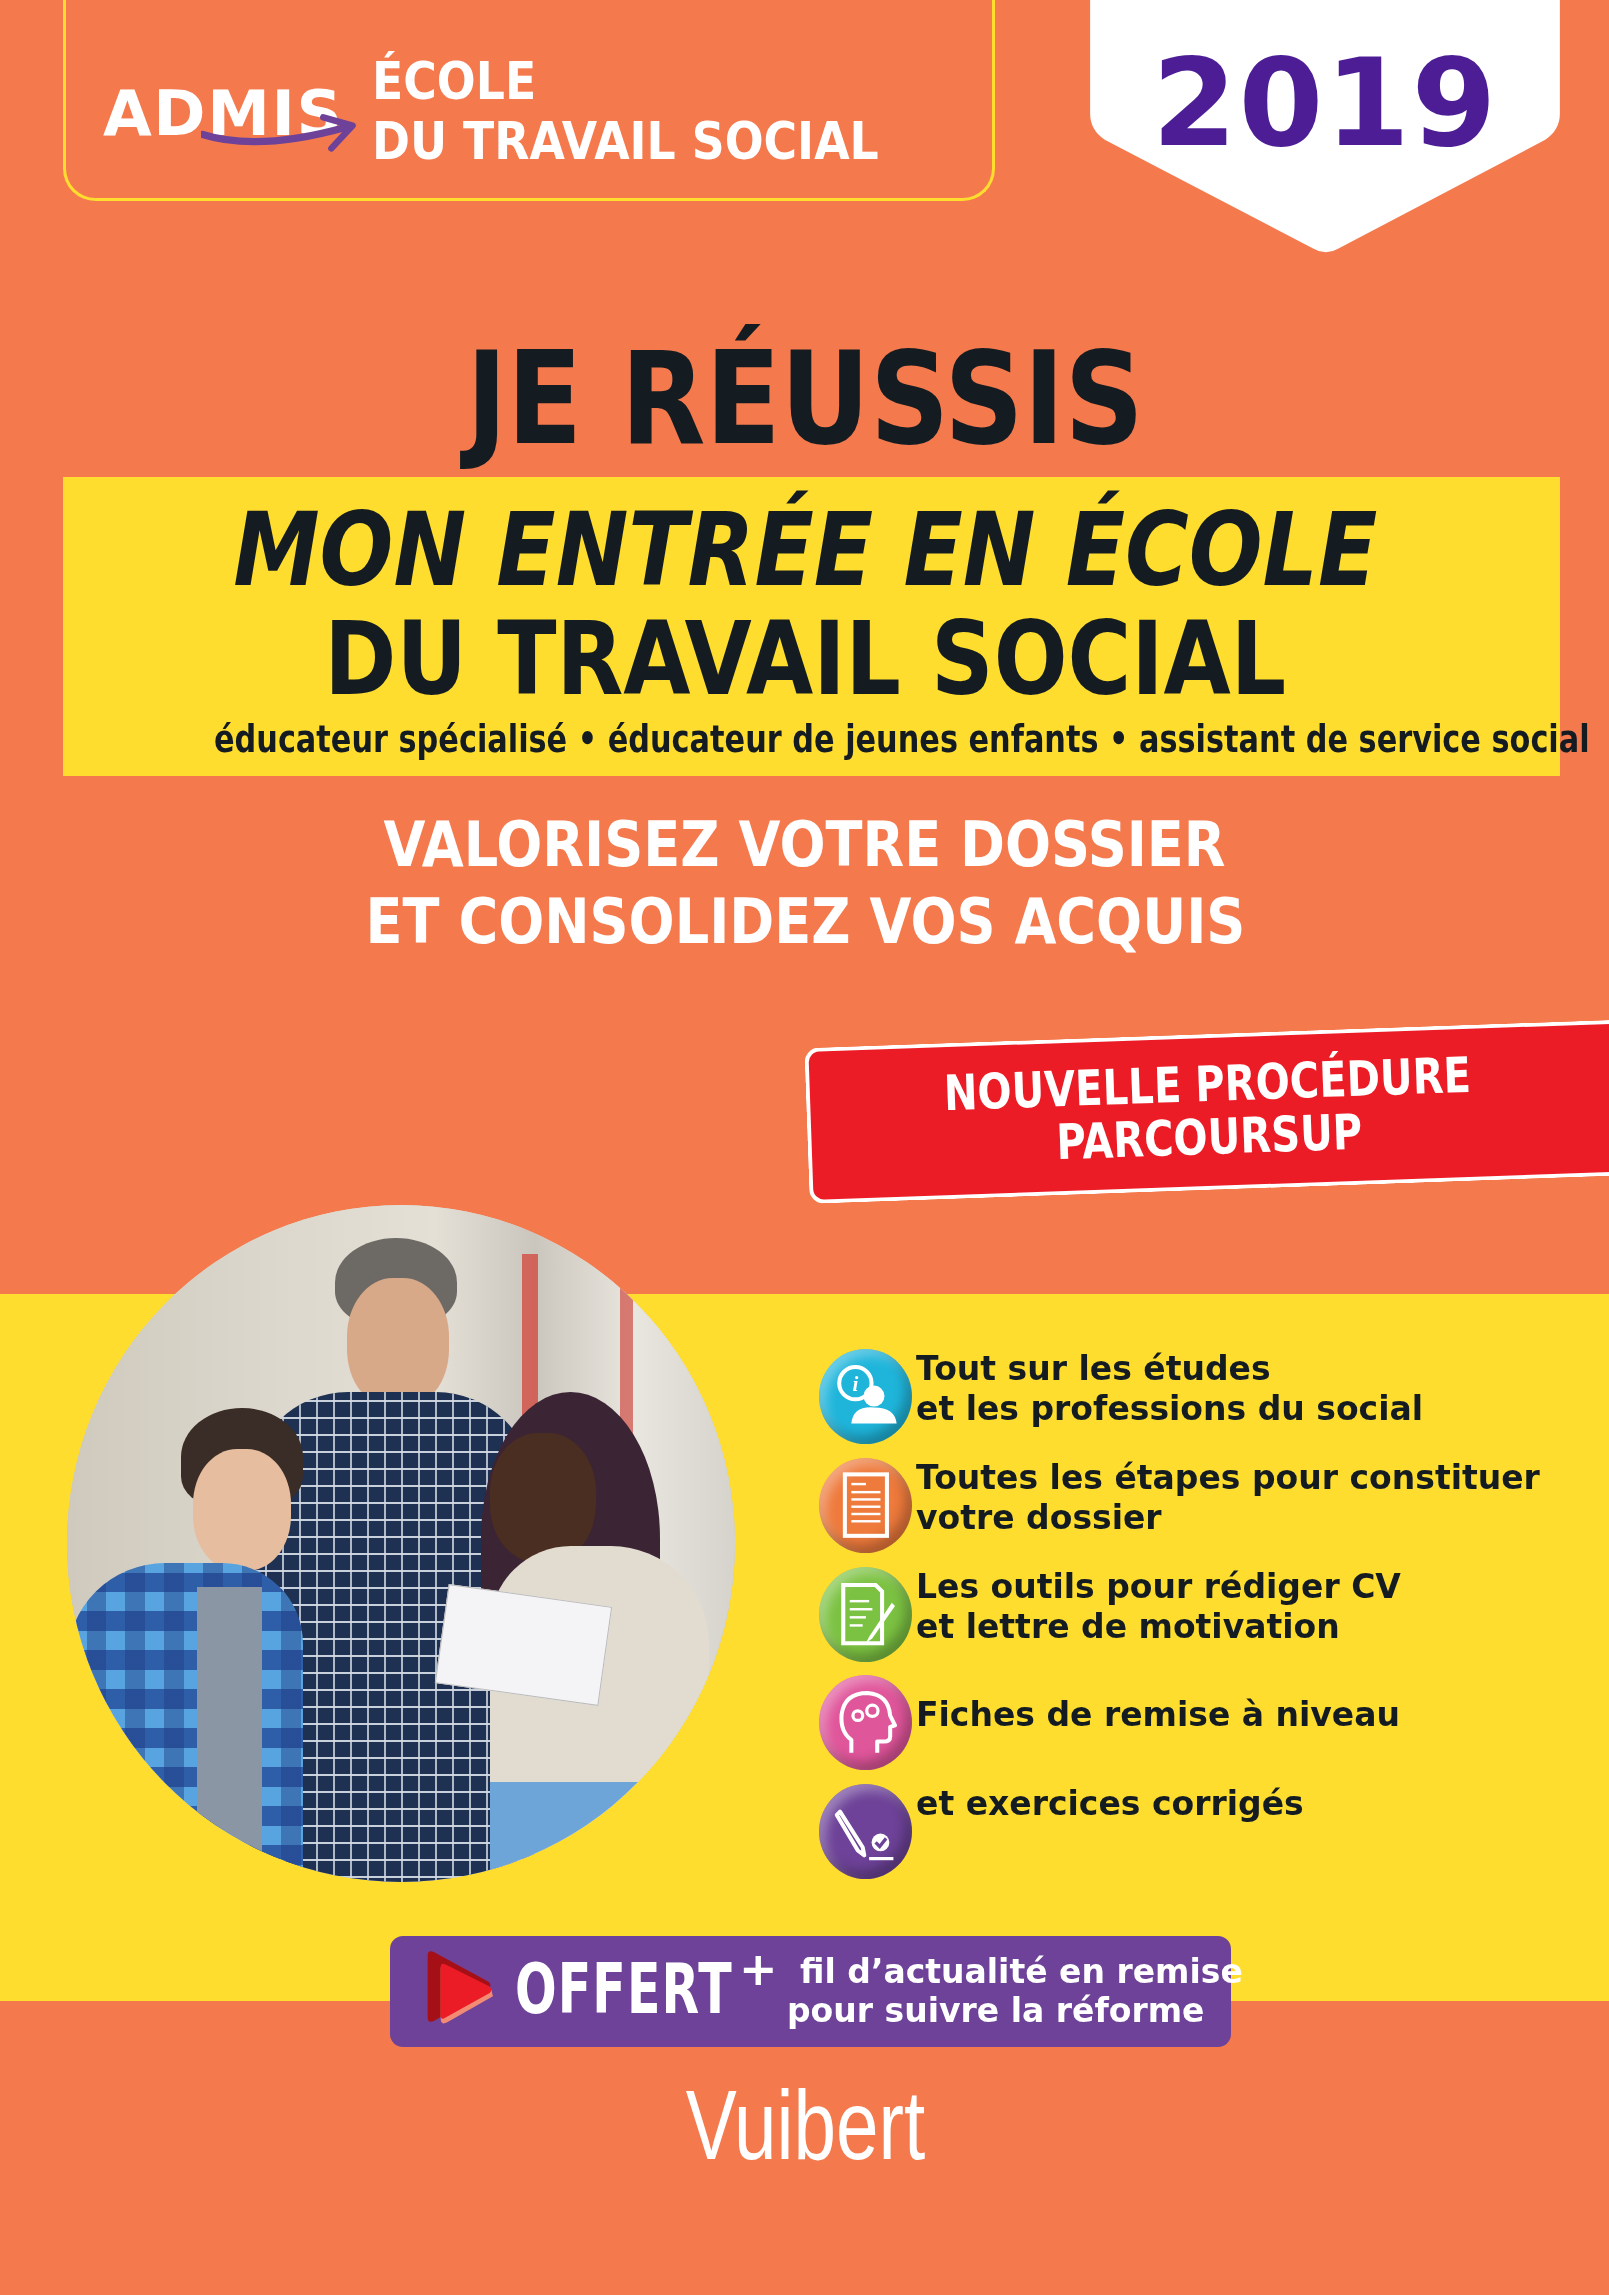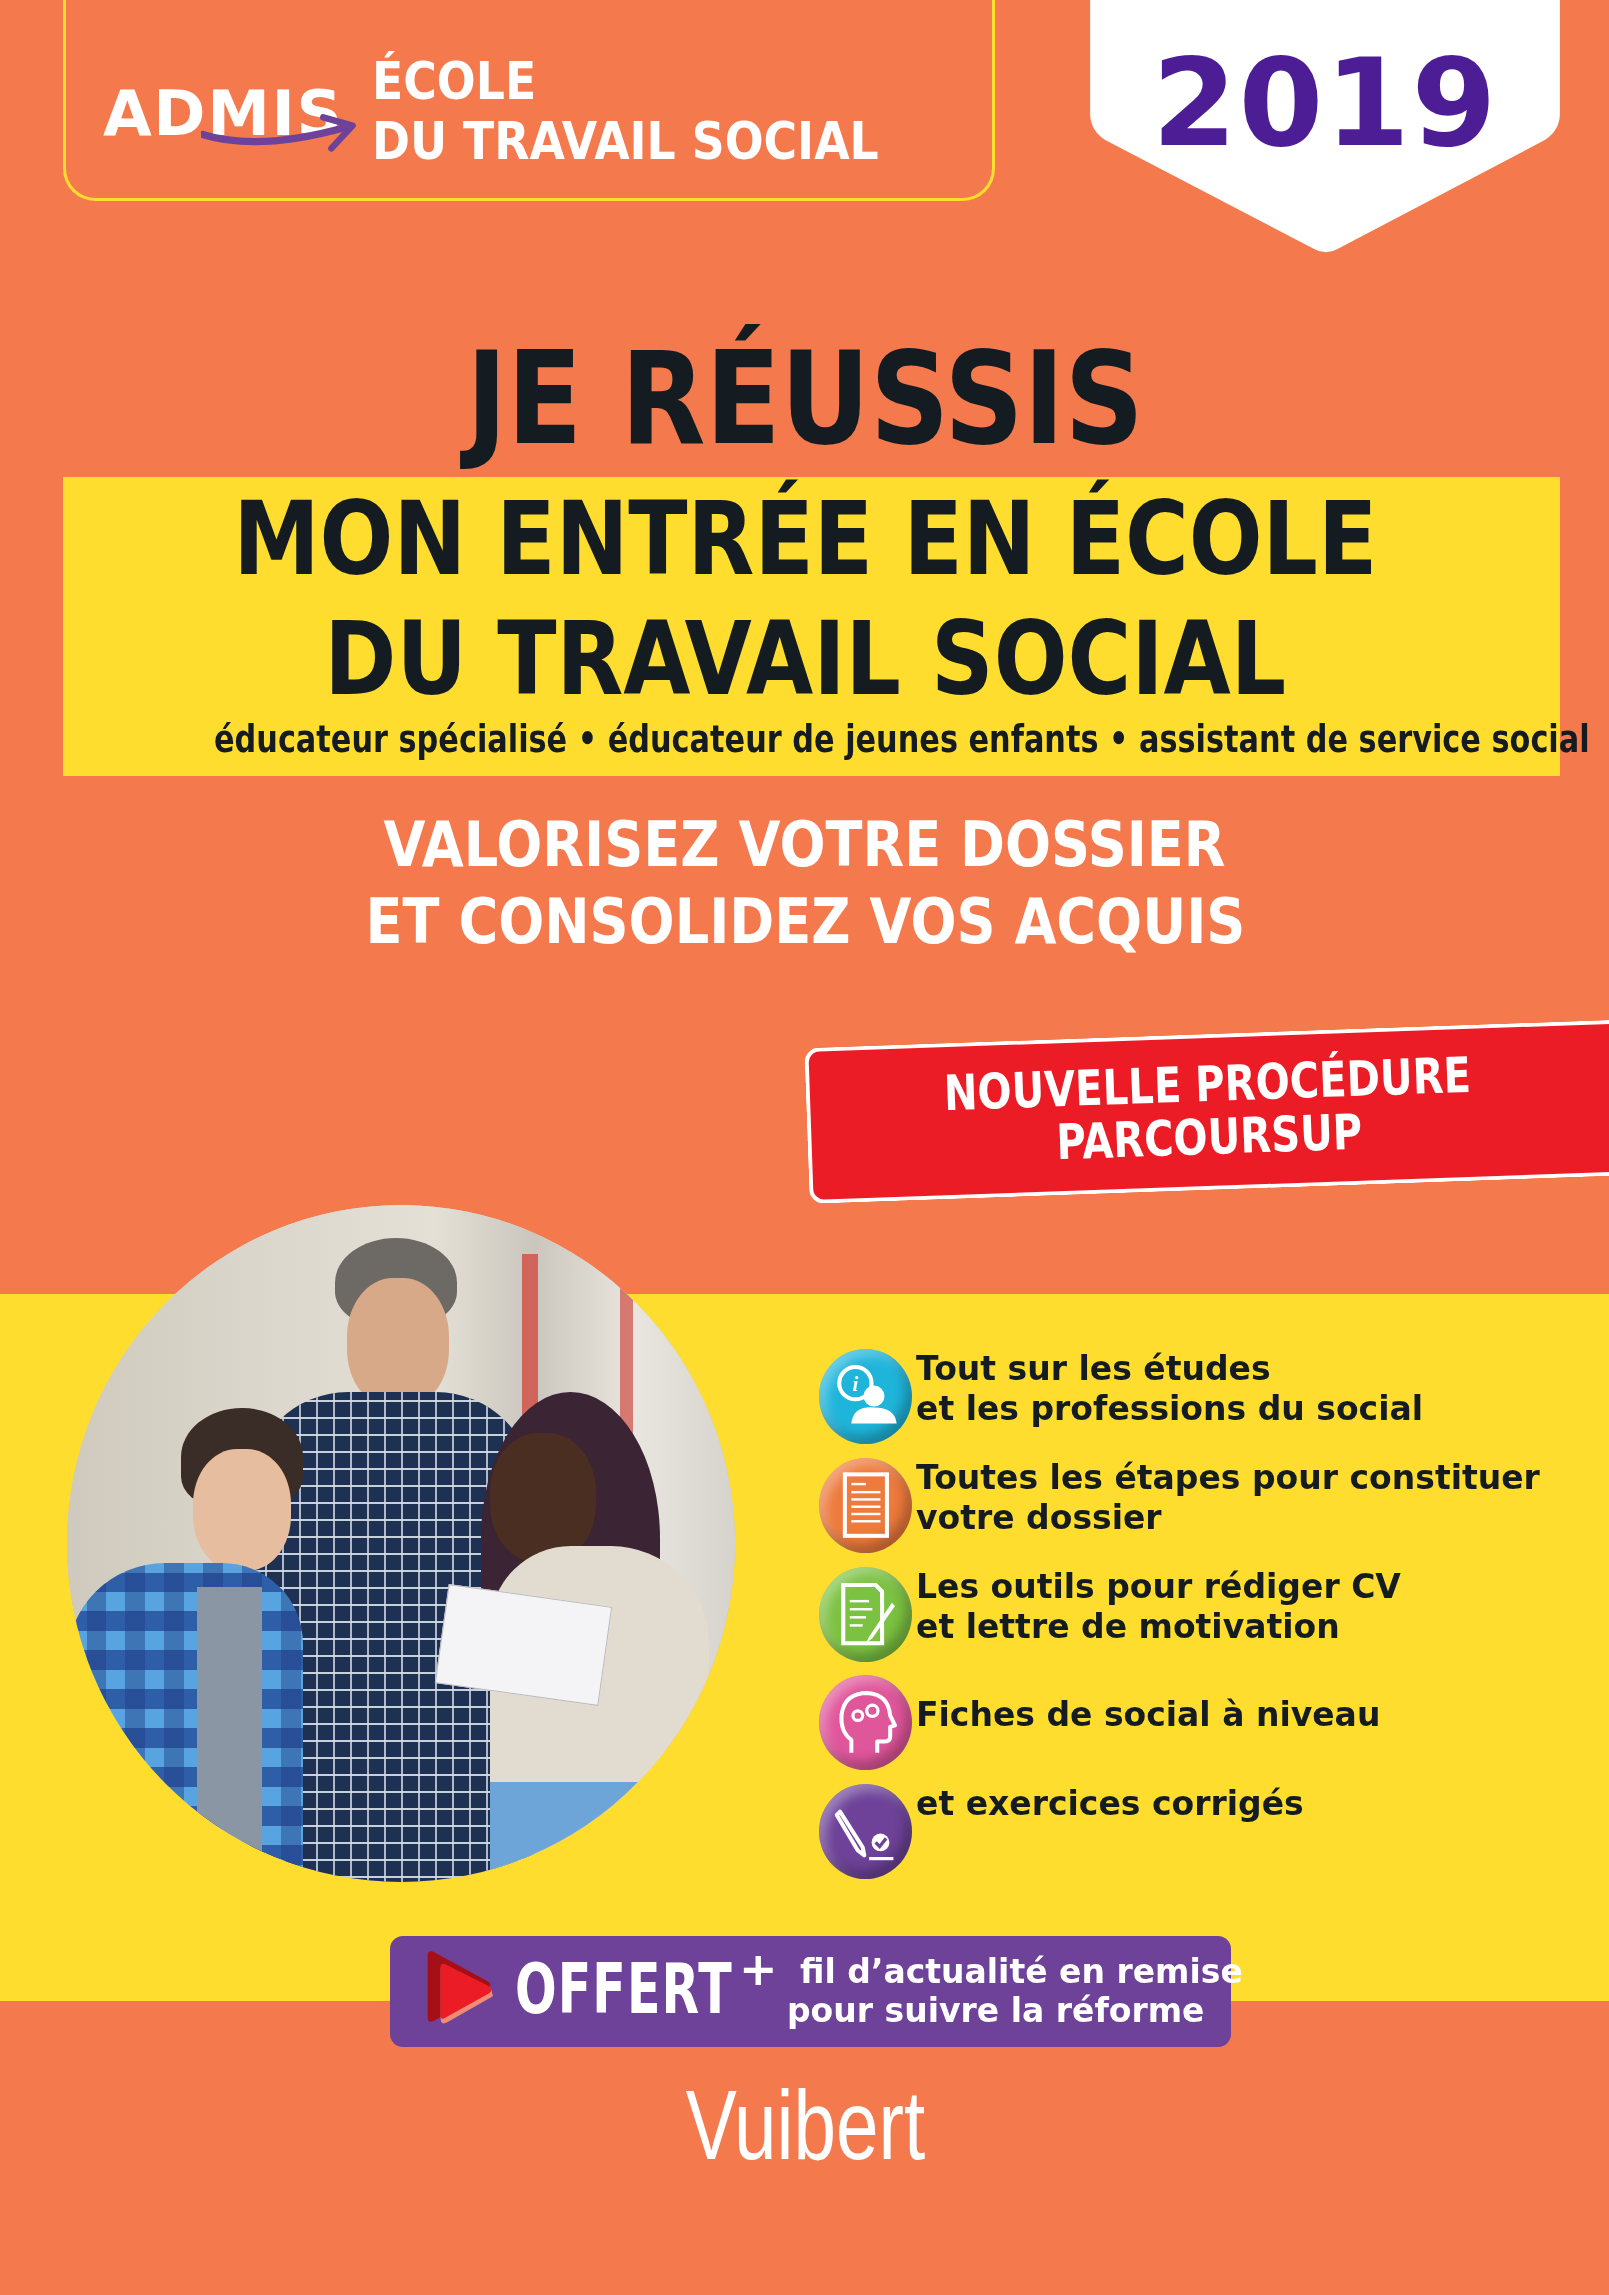--- a/index.html
+++ b/index.html
@@ -15,21 +15,21 @@
   #arrow { left:201px; top:114px; }
   
   #year-tag { left:1090px; top:0; }
   #year { left:1090px; top:42px; width:470px; text-align:center; color:#4c1d95; font-size:122px; line-height:1; letter-spacing:1.6px; }
   
   .dark { color:#141C22; }
   #title1 { left:0; width:1610px; top:335px; text-align:center; font-size:128px; line-height:1; white-space:nowrap; }
   .squeeze { display:inline-block; transform:scaleX(0.86); transform-origin:center; }
   #yellow-box { left:63px; top:477px; width:1497px; height:299px; background:#FEDD2F; }
   #title2, #title3 { left:0; width:1610px; text-align:center; font-size:101px; line-height:1; white-space:nowrap; }
-  #title2 { top:489px; }
+  #title2 { top:500px;font-style:italic; }
   #title3 { top:609px; }
   #subtitle { left:63px; width:1213px; top:721px; text-align:center; font-size:37px; line-height:1; white-space:nowrap; }
   #subtitle .squeeze { transform:scaleX(0.82); }
   #tagline1, #tagline2 { left:0; width:1610px; text-align:center; color:#fff; font-size:63px; line-height:1; white-space:nowrap; }
   #tagline1 { top:813px; }
   #tagline2 { top:890px; }
   
   #banner { left:807px; top:1048px; width:829px; height:156px; background:#EC1C26; border:4.9px solid #fff; border-right:none; border-radius:14.6px 0 0 14.6px; transform:rotate(-2deg); transform-origin:left center; box-sizing:border-box; }
   #banner-text { left:807px; top:1048px; width:804px; height:156px; transform:rotate(-2deg); transform-origin:left center; display:flex; flex-direction:column; justify-content:center; align-items:center; color:#fff; font-size:49px; line-height:1.08; }
   
@@ -166,21 +166,21 @@
 
 <div class="feat" style="top:1675px;">
   <div class="feat-icon" style="background:#E0569B;">
     <svg width="93" height="95" viewBox="0 0 115 117">
         <path d="M40 96 V80 Q26 70 28 48 Q32 22 60 22 Q86 24 88 50 L94 62 L88 64 V76 Q88 82 80 82 H72 V96" fill="none" stroke="#fff" stroke-width="5" stroke-linejoin="round"></path>
         <circle cx="48" cy="50" r="6" fill="none" stroke="#fff" stroke-width="4"></circle>
         <circle cx="66" cy="44" r="7" fill="none" stroke="#fff" stroke-width="4"></circle>
       </svg>
   </div>
   <div class="feat-text heavy" style="padding-top:19.5px;">
-    <div>Fiches de social à niveau</div>
+    <div>Fiches de remise à niveau</div>
   </div>
 </div>
 
 <div class="feat" style="top:1784px;">
   <div class="feat-icon" style="background:#6D4298;">
     <svg width="93" height="95" viewBox="0 0 115 117">
         <path d="M26 34 L54 78 L56 88 L48 82 L22 38 Z" fill="none" stroke="#fff" stroke-width="5" stroke-linejoin="round"></path>
         <circle cx="76" cy="72" r="11" fill="#fff"></circle>
         <path d="M70 72 L75 77 L83 67" stroke="#6D4298" stroke-width="4" fill="none"></path>
         <line x1="62" y1="92" x2="92" y2="92" stroke="#fff" stroke-width="4"></line>

